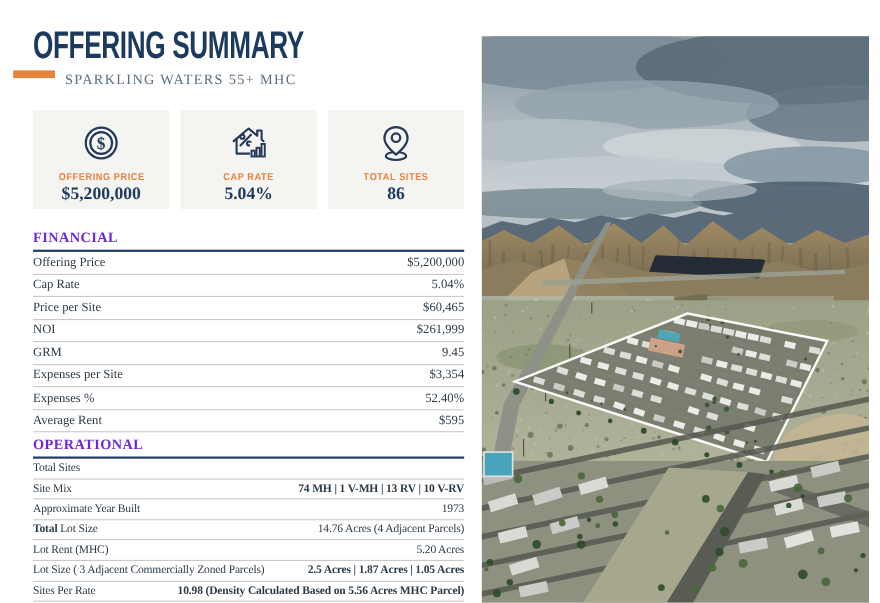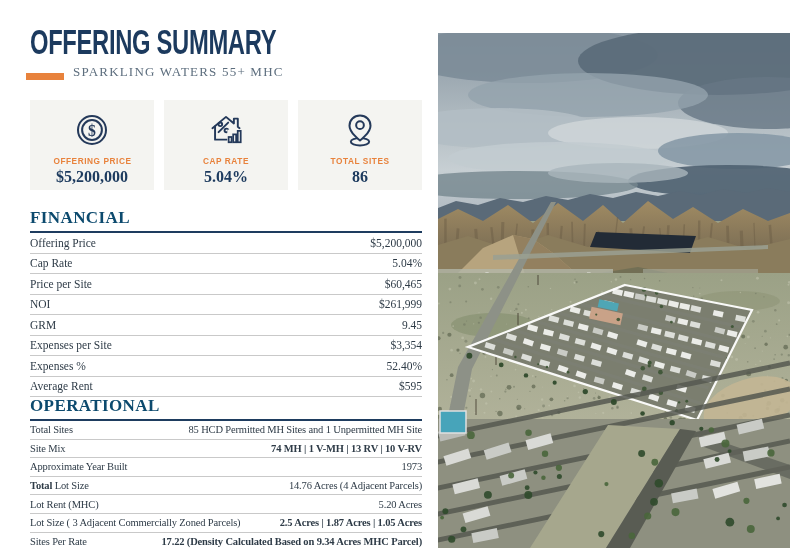--- a/index.html
+++ b/index.html
@@ -1,32 +1,32 @@
 <!DOCTYPE html>
 <html><head>
 <meta charset="utf-8">
 <style>
   html,body{margin:0;padding:0}
   body{width:800px;height:548px;background:#ffffff;position:relative;overflow:hidden;
        font-family:"Liberation Sans",sans-serif}
   .title{position:absolute;left:30px;top:22px;font-size:35px;font-weight:bold;color:#1c3a5e;
          white-space:nowrap;transform:scaleX(.68);transform-origin:0 0;letter-spacing:-.5px}
-  .sub{position:absolute;left:26px;top:64px;display:flex;align-items:flex-end;gap:9px}
+  .sub{position:absolute;left:12px;top:64px;display:flex;align-items:flex-start;gap:9px}
   .sub .bar{width:38px;height:7px;background:#e8823c}
   .sub .txt{font-family:"Liberation Serif",serif;font-size:13px;letter-spacing:1.2px;color:#5d6e7e}
   .cards{position:absolute;left:30px;top:100px;width:392px;display:flex;gap:10px}
   .card{flex:1;height:90px;background:#f4f4f1;display:flex;flex-direction:column;align-items:center}
   .card svg{margin-top:9px}
   .card .lbl{margin-top:5px;font-size:9px;font-weight:bold;letter-spacing:.6px;color:#e8823c;
              transform:scaleX(.92);white-space:nowrap}
   .card .val{margin-top:2px;font-family:"Liberation Serif",serif;font-weight:bold;font-size:16px;color:#1c3a5e}
   .section{position:absolute;left:30px;width:392px}
   #financial{top:208px}
   #operational{top:396px}
-  .sec-title{font-family:"Liberation Serif",serif;font-weight:bold;font-size:17px;color:#0c4a6e;
+  .sec-title{font-family:"Liberation Serif",serif;font-weight:bold;font-size:13px;color:#6d28d9;
              letter-spacing:.4px;border-bottom:2px solid #1e3c5f;padding-bottom:3px}
   .row{display:flex;justify-content:space-between;align-items:center;border-bottom:1px solid #c9c9c9;
        font-family:"Liberation Serif",serif;color:#2e3b47;white-space:nowrap;overflow:hidden}
   #financial .row{height:19.5px;font-size:11.5px}
   #operational .row{height:17.6px;font-size:10.5px;letter-spacing:-.15px}
   .v-bold{font-weight:bold}
   .lb{font-weight:bold}
   .photo{position:absolute;left:438px;top:33px;width:352px;height:515px;overflow:hidden;background:#9aa088}
 </style>
 </head>
@@ -113,21 +113,20 @@
   <div class="row">
       <span>Average Rent</span>
       <span>$595</span>
     </div>
 </div>
 
 <div class="section" id="operational">
   <div class="sec-title">OPERATIONAL</div>
   <div class="row">
       <span>Total Sites</span>
-      <span>85 HCD Permitted MH Sites and 1 Unpermitted MH Site</span>
     </div>
   <div class="row">
       <span>Site Mix</span>
       <span class="v-bold">74 MH | 1 V-MH | 13 RV | 10 V-RV</span>
     </div>
   <div class="row">
       <span>Approximate Year Built</span>
       <span>1973</span>
     </div>
   <div class="row">
@@ -137,21 +136,21 @@
   <div class="row">
       <span>Lot Rent (MHC)</span>
       <span>5.20 Acres</span>
     </div>
   <div class="row">
       <span>Lot Size ( 3 Adjacent Commercially Zoned Parcels)</span>
       <span class="v-bold">2.5 Acres | 1.87 Acres | 1.05 Acres</span>
     </div>
   <div class="row">
       <span>Sites Per Rate</span>
-      <span class="v-bold">17.22 (Density Calculated Based on 9.34 Acres MHC Parcel)</span>
+      <span class="v-bold">10.98 (Density Calculated Based on 5.56 Acres MHC Parcel)</span>
     </div>
 </div>
 
 <div class="photo">
 <svg id="aerial" width="352" height="515" viewBox="0 0 352 515">
   <defs>
     <linearGradient id="skyG" x1="0" y1="0" x2="0" y2="1">
       <stop offset="0" stop-color="#8a98a3"></stop>
           <stop offset=".4" stop-color="#aab5bc"></stop>
       <stop offset=".75" stop-color="#c7cfd3"></stop>

